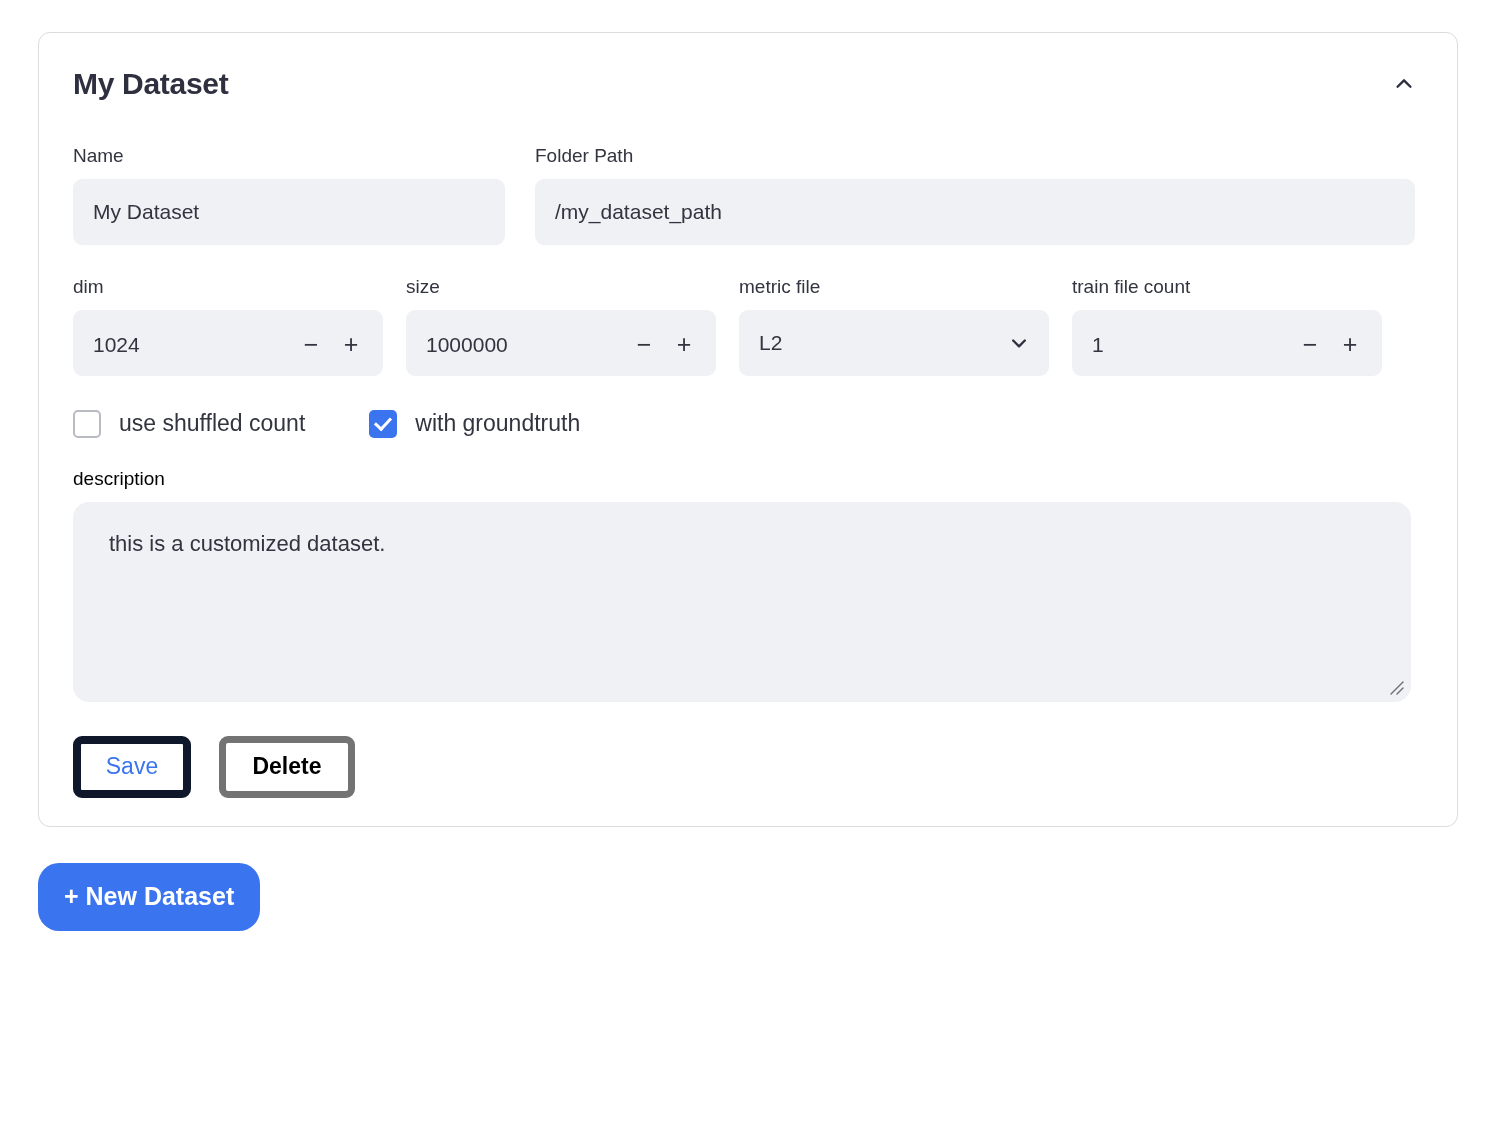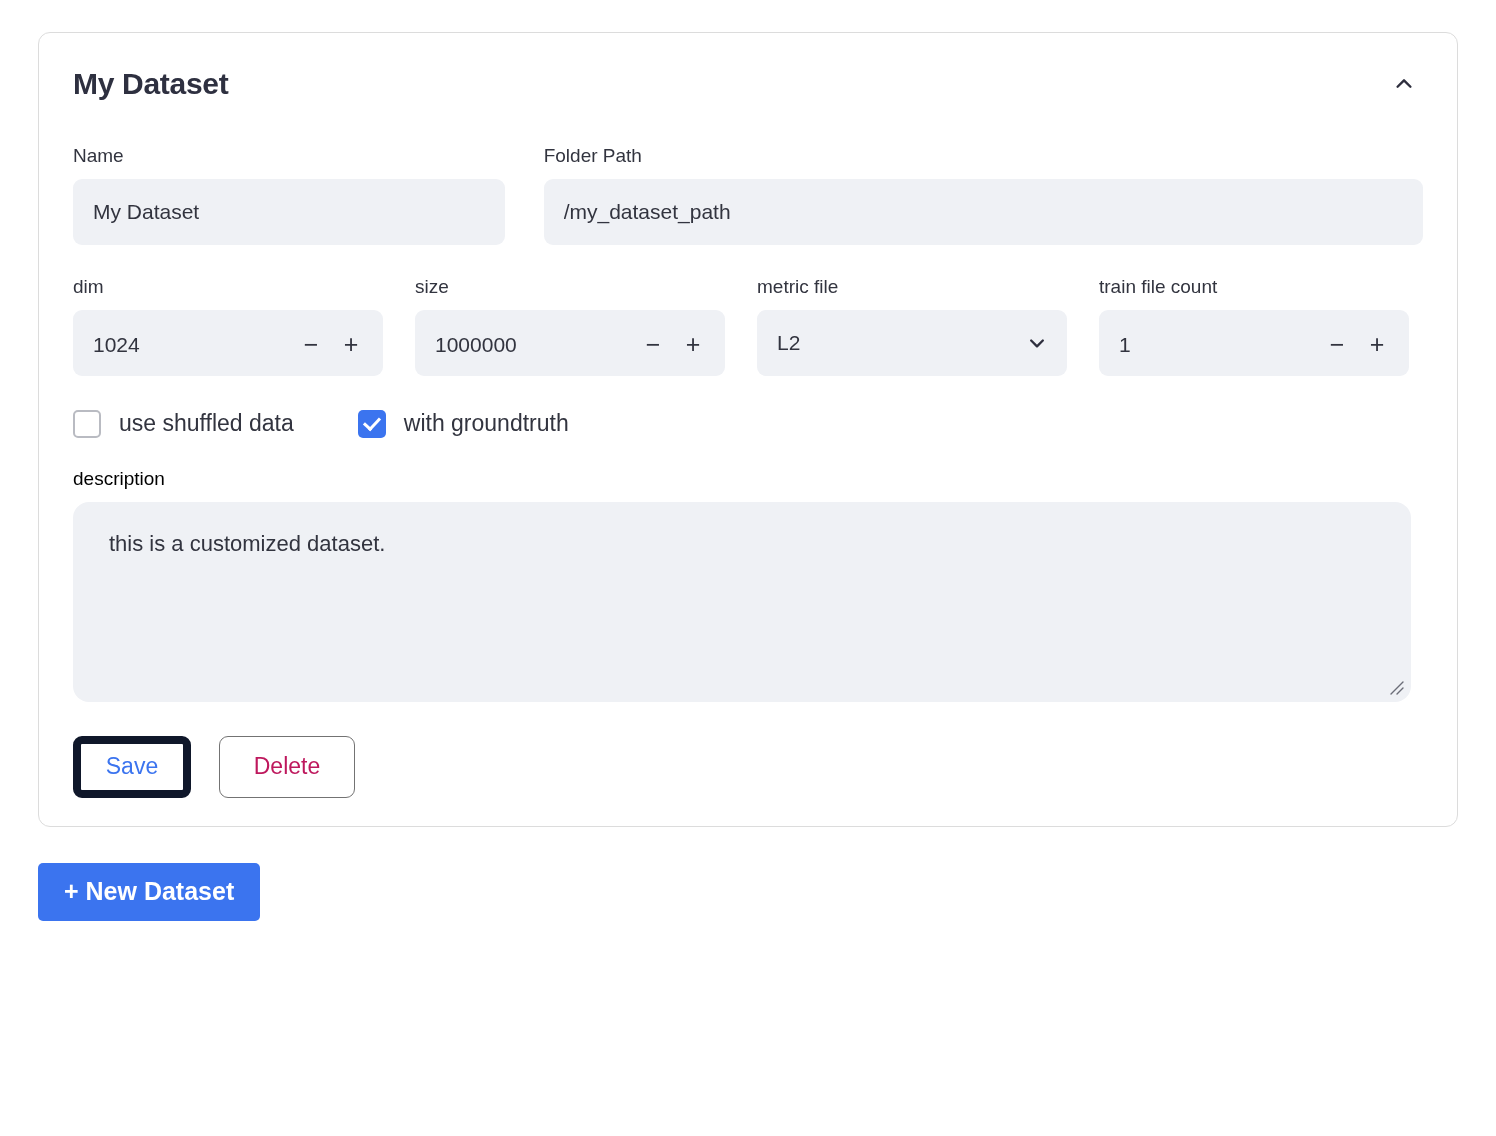--- a/index.html
+++ b/index.html
@@ -69,21 +69,21 @@
   
   .field-label {
     font-size: 19px;
     color: #32343f;
     margin-bottom: 12px;
     line-height: 1.1;
   }
 
   .row-1 {
     display: flex;
-    gap: 39px;
+    gap: 30px;
     margin-bottom: 32px;
   }
   .col-name  { width: 432px; }
   .col-path  { width: 880px; }
 
   .text-input {
     box-sizing: border-box;
     width: 100%;
     height: 66px;
     background: #eff1f5;
@@ -92,21 +92,21 @@
     font-family: "Liberation Sans", sans-serif;
     font-size: 21px;
     color: #32343f;
     padding: 0 20px;
     outline: none;
   }
 
   
   .row-2 {
     display: flex;
-    gap: 32px;
+    gap: 23px;
     margin-bottom: 30px;
   }
   .col-dim   { width: 310px; }
   .col-size  { width: 310px; }
   .col-metric{ width: 310px; }
   .col-train { width: 310px; }
 
   .stepper {
     box-sizing: border-box;
     display: flex;
@@ -259,36 +259,37 @@
     background: #ffffff;
     font-family: "Liberation Sans", sans-serif;
     font-size: 23px;
     cursor: pointer;
   }
   .btn-save {
     border: 8px solid #0f172a;
     color: #3b74ef;
   }
   .btn-delete {
-    border: 1px solid #737373;
-    color: #be185d;
+    border: 7px solid #737373;
+    color: #000000;
     min-width: 136px;
+    font-weight: bold;
   }
 
   
   .new-dataset-btn {
     margin-top: 36px;
     margin-left: 0;
     box-sizing: border-box;
-    height: 58px;
+    height: 68px;
     padding: 0 26px;
     background: #3b74ef;
     color: #ffffff;
     border: none;
-    border-radius: 5px;
+    border-radius: 21px;
     font-family: "Liberation Sans", sans-serif;
     font-size: 25px;
     font-weight: bold;
     cursor: pointer;
   }
 </style>
 </head>
 <body>
 
 <div class="page">
@@ -356,21 +357,21 @@
           <button class="step-btn">−</button>
           <button class="step-btn">+</button>
         </div>
       </div>
 
     </div>
 
     <div class="row-3">
       <div class="checkbox-group">
         <span class="cbox unchecked"></span>
-        <span class="cb-label">use shuffled data</span>
+        <span class="cb-label">use shuffled count</span>
       </div>
       <div class="checkbox-group cb-gap">
         <span class="cbox checked"></span>
         <span class="cb-label">with groundtruth</span>
       </div>
     </div>
 
     <div>
       <div class="desc-label">description</div>
       <div class="desc-wrap">

